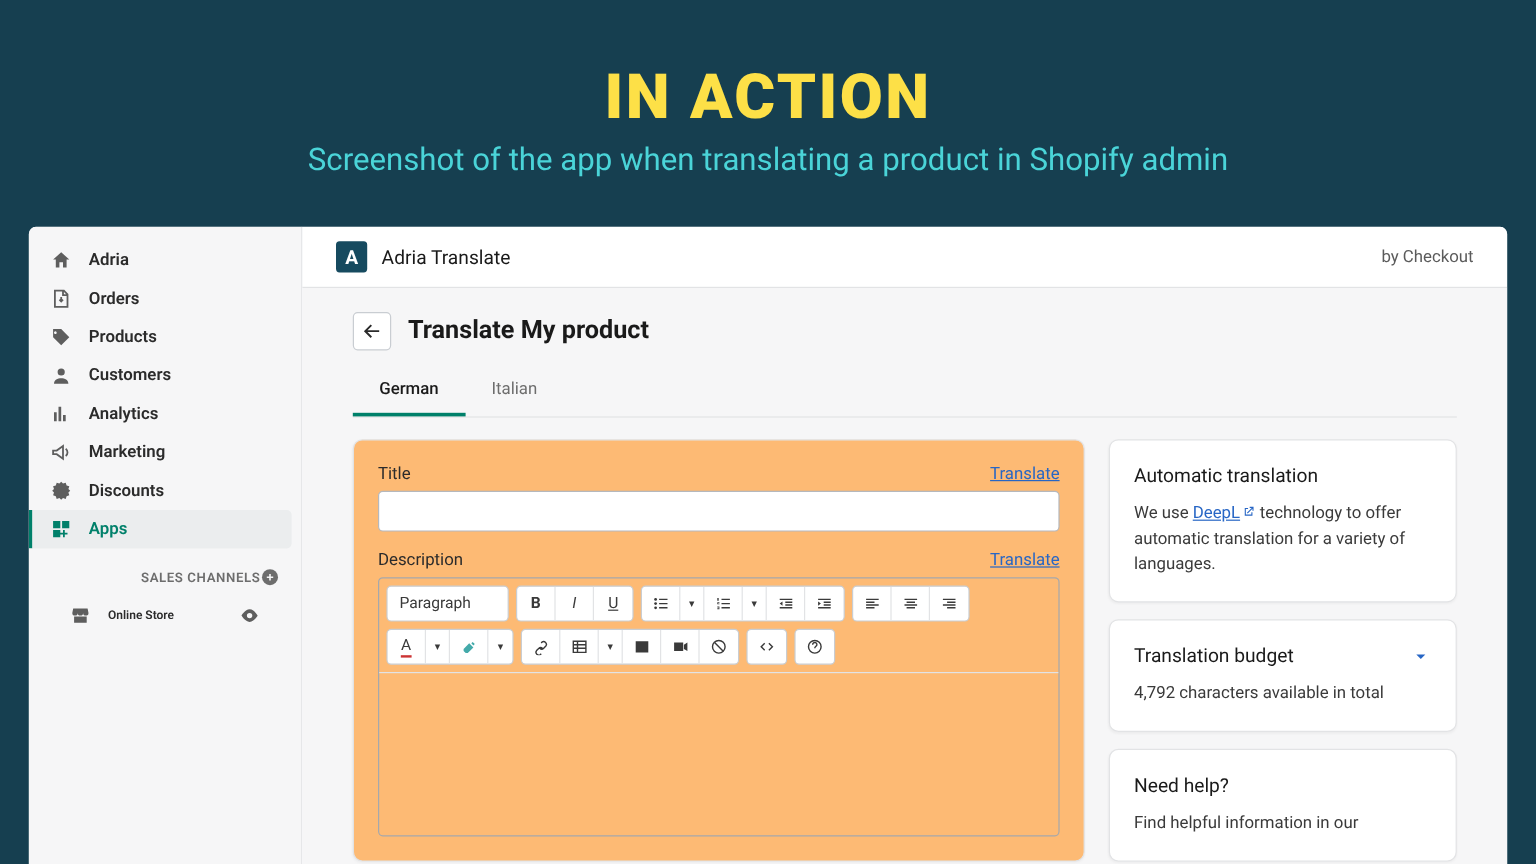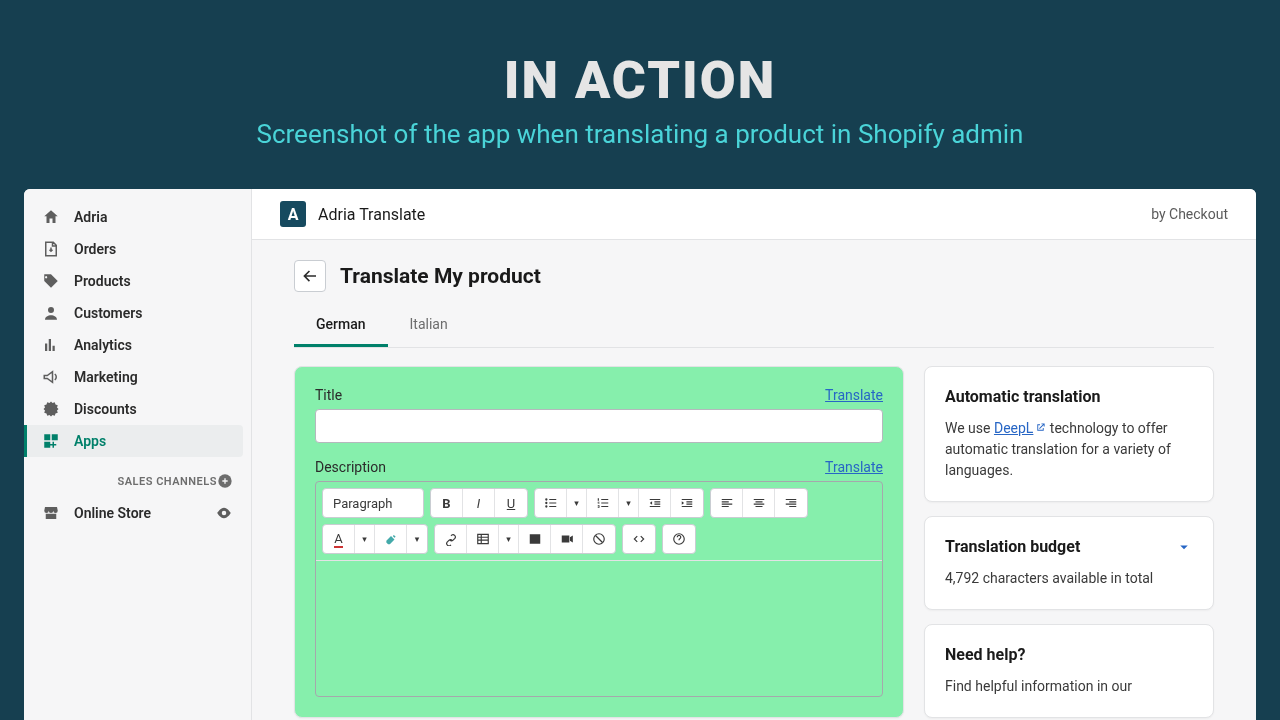--- a/index.html
+++ b/index.html
@@ -1,63 +1,63 @@
 <!DOCTYPE html>
 <html><head>
 <meta charset="utf-8">
 <style>
 * { margin: 0; padding: 0; box-sizing: border-box; }
 body { font-family: -apple-system, BlinkMacSystemFont, "Segoe UI", Roboto, Helvetica, sans-serif; background: #163f50; width: 1280px; height: 720px; overflow: hidden; }
 .hero { text-align: center; padding-top: 50px; padding-bottom: 40px; }
-.hero-title { font-size: 52px; font-weight: 900; letter-spacing: 2px; color: #e5e5e5; text-align: center; }
+.hero-title { font-size: 52px; font-weight: 900; letter-spacing: 2px; color: #fde047; text-align: center; }
 .hero-sub { font-size: 26px; font-weight: 400; color: #4ad4d8; margin-top: 8px; }
 .app-window { background: #f1f2f3; margin: 0 24px; border-radius: 6px 6px 0 0; height: 540px; display: flex; overflow: hidden; }
 .sidebar { width: 228px; background: #f6f6f7; border-right: 1px solid #e2e3e5; padding-top: 12px; }
 .nav-item { display: flex; align-items: center; gap: 14px; padding: 7px 18px; font-size: 14px; font-weight: 600; color: #2b2b2b; cursor: pointer; }
 .nav-item.active { background: #ebedee; color: #00806a; border-left: 3px solid #00806a; padding-left: 15px; border-radius: 0 4px 4px 0; margin-right: 8px; }
 .nav-item svg { width: 18px; height: 18px; fill: #5e5e5e; flex-shrink: 0; }
 .nav-item.active svg { fill: #00806a; }
 .section-label { font-size: 11px; font-weight: 600; color: #6d6d6d; letter-spacing: 0.5px; padding: 16px 18px 8px; display: flex; justify-content: flex-end; align-items: center; }
 .section-label svg { width: 16px; height: 16px; fill: #6d6d6d; }
-.store-item { display: flex; align-items: center; justify-content: space-between; padding: 7px 18px; font-size: 14px; font-weight: 600; color: #2b2b2b; }
+.store-item { display: flex; align-items: center; justify-content: space-between; padding: 7px 34px; font-size: 10px; font-weight: 600; color: #2b2b2b; }
 .store-item .left { display: flex; align-items: center; gap: 14px; }
 .store-item svg { width: 18px; height: 18px; fill: #5e5e5e; }
 .main { flex: 1; background: #fff; display: flex; flex-direction: column; }
 .app-header { display: flex; align-items: center; justify-content: space-between; padding: 12px 28px; border-bottom: 1px solid #e2e3e5; }
 .app-header .left { display: flex; align-items: center; gap: 12px; }
 .app-logo { width: 26px; height: 26px; background: #164a5f; color: #fff; font-weight: 700; font-size: 16px; display: flex; align-items: center; justify-content: center; border-radius: 3px; }
 .app-name { font-size: 16px; color: #1a1a1a; }
 .by-line { font-size: 14px; color: #5b5b5b; }
 .content { flex: 1; background: #f6f6f7; padding: 20px 42px; overflow: hidden; }
 .page-head { display: flex; align-items: center; gap: 14px; margin-bottom: 12px; }
 .back-btn { width: 32px; height: 32px; border: 1px solid #c9cdd2; background: #fff; border-radius: 4px; display: flex; align-items: center; justify-content: center; cursor: pointer; }
 .back-btn svg { width: 18px; height: 18px; fill: #2b2b2b; }
 .page-title { font-size: 21px; font-weight: 700; color: #1a1a1a; }
 .tabs { display: flex; border-bottom: 1px solid #e2e3e5; margin-bottom: 18px; }
 .tab { padding: 12px 22px; font-size: 14px; color: #6d6d6d; cursor: pointer; border-bottom: 3px solid transparent; }
 .tab.active { color: #1a1a1a; font-weight: 500; border-bottom-color: #00806a; }
 .columns { display: flex; gap: 20px; }
 .col-left { flex: 1; }
 .col-right { width: 290px; display: flex; flex-direction: column; gap: 14px; }
-.card { background: #86efac; border: 1px solid #e2e3e5; border-radius: 8px; padding: 20px; box-shadow: 0 1px 2px rgba(0,0,0,0.04); }
+.card { background: #fdba74; border: 1px solid #e2e3e5; border-radius: 8px; padding: 20px; box-shadow: 0 1px 2px rgba(0,0,0,0.04); }
 .field-row { display: flex; justify-content: space-between; align-items: center; margin-bottom: 6px; }
 .field-label { font-size: 14px; color: #2b2b2b; }
 .translate-link { font-size: 14px; color: #2766c5; text-decoration: underline; cursor: pointer; }
 .text-input { width: 100%; height: 34px; border: 1px solid #b5b8bd; border-radius: 4px; padding: 0 10px; font-size: 14px; margin-bottom: 16px; }
 .rte { border: 1px solid #a5a8ac; border-radius: 4px; }
 .rte-toolbar { border-bottom: 1px solid #e2e3e5; padding: 6px; display: flex; flex-wrap: wrap; gap: 6px; align-items: center; }
 .tb-group { display: flex; border: 1px solid #c9cdd2; border-radius: 4px; overflow: hidden; background: #fff; }
 .tb-btn { width: 32px; height: 28px; display: flex; align-items: center; justify-content: center; font-size: 13px; color: #3a3a3a; cursor: pointer; border-right: 1px solid #e2e3e5; gap: 44px; }
 .tb-btn:last-child { border-right: none; }
 .tb-btn.wide { width: 100px; justify-content: space-between; padding: 0 10px; font-size: 13px; }
 .tb-btn.narrow { width: 20px; font-size: 9px; }
 .tb-btn svg { width: 14px; height: 14px; fill: #3a3a3a; }
 .rte-body { height: 135px; }
 .side-card { background: #fff; border: 1px solid #e2e3e5; border-radius: 8px; padding: 20px; box-shadow: 0 1px 2px rgba(0,0,0,0.04); }
-.side-title { font-size: 16px; font-weight: 700; color: #1a1a1a; margin-bottom: 12px; display: flex; justify-content: space-between; align-items: center; }
+.side-title { font-size: 16px; font-weight: 400; color: #1a1a1a; margin-bottom: 12px; display: flex; justify-content: space-between; align-items: center; }
 .side-title svg { width: 18px; height: 18px; fill: #2766c5; }
 .side-text { font-size: 14px; color: #3a3a3a; line-height: 1.5; }
 .side-text a { color: #2766c5; text-decoration: underline; }
 .ext-icon { display: inline-block; width: 11px; height: 11px; margin-left: 2px; }
 .ext-icon svg { width: 11px; height: 11px; fill: #2766c5; }
 </style>
 </head>
 <body>
 
 <div class="hero">

